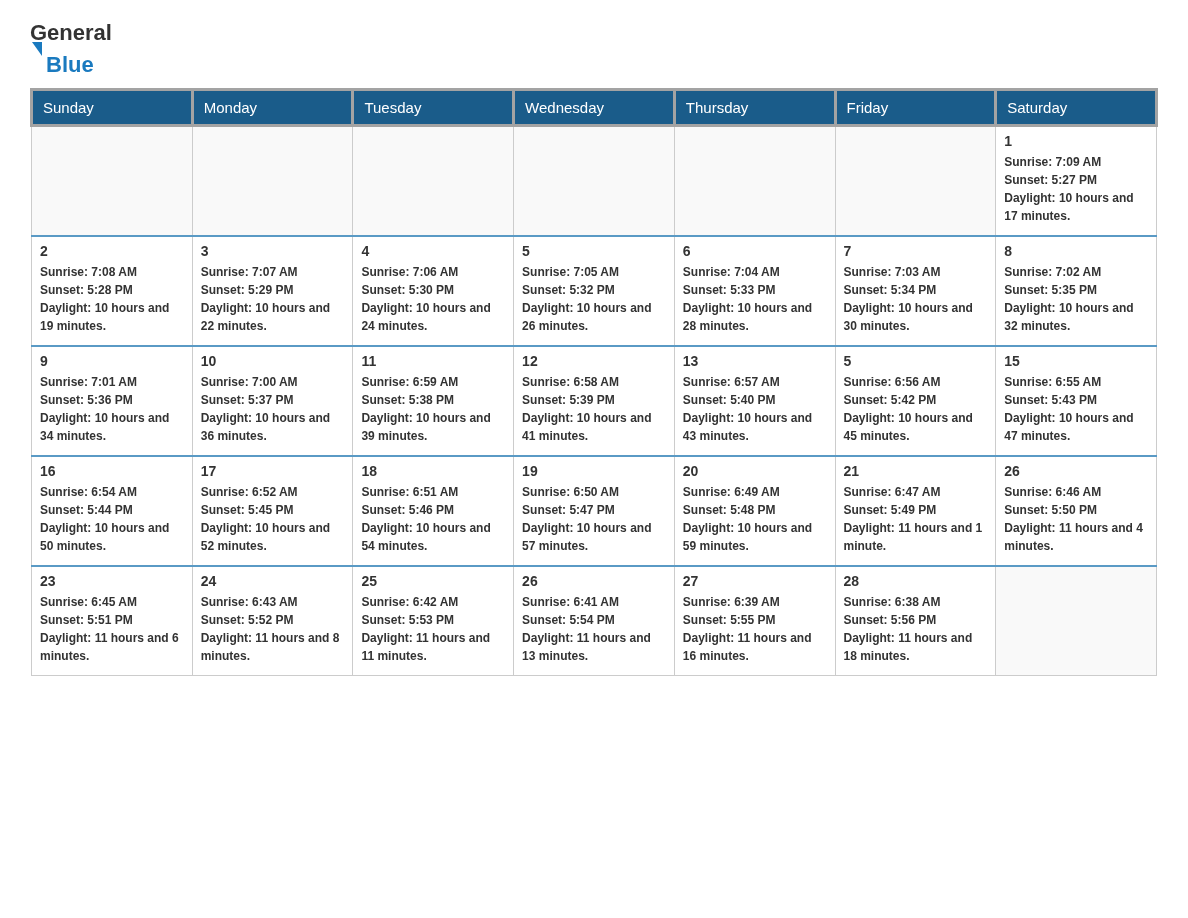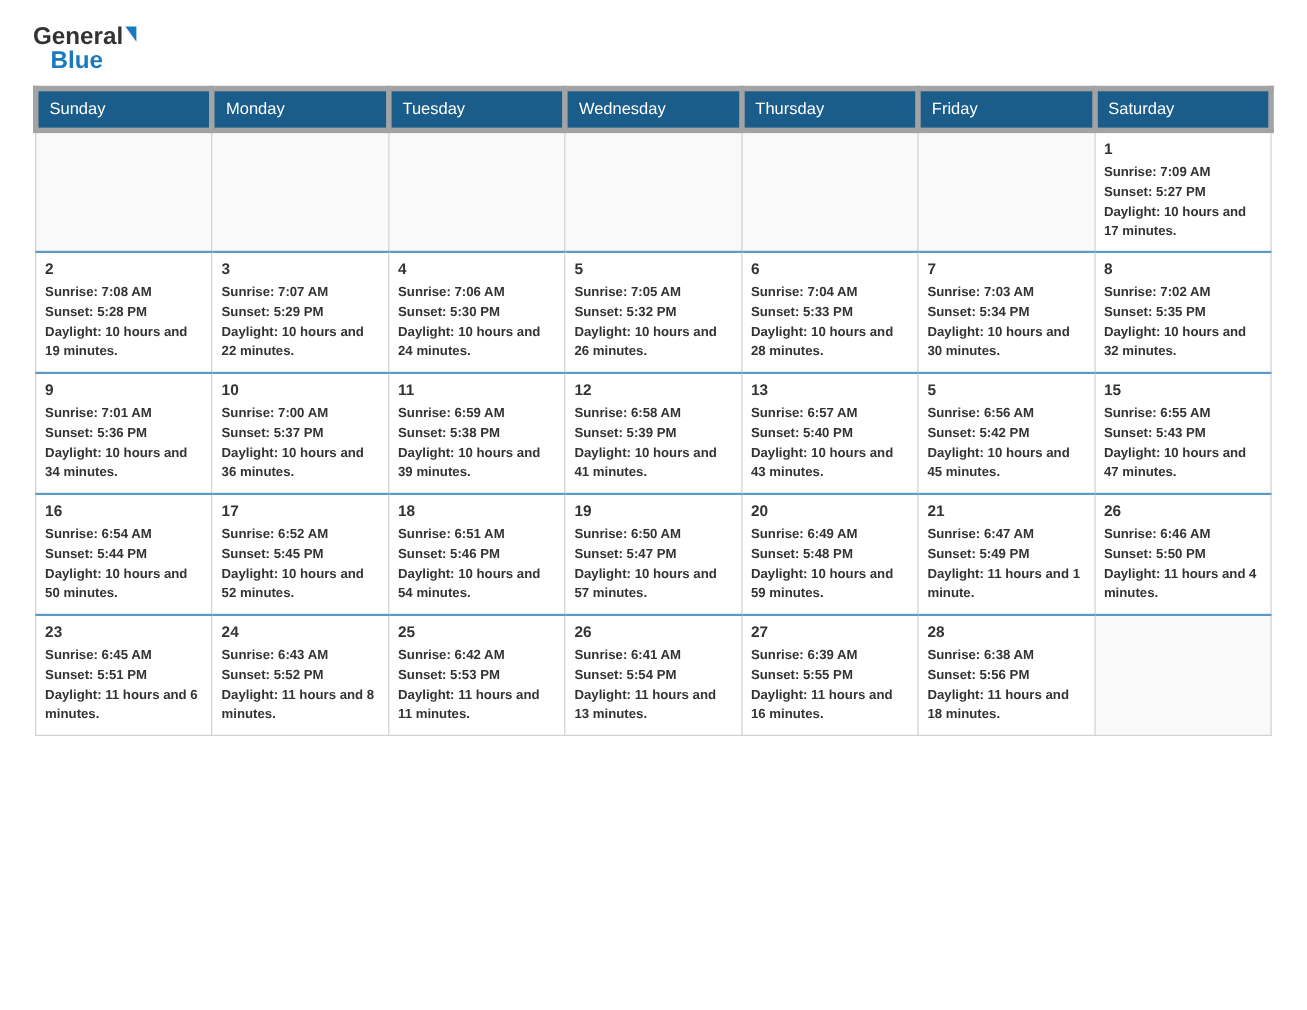--- a/index.html
+++ b/index.html
@@ -18,21 +18,22 @@
     .logo {
       display: flex;
       flex-direction: column;
       align-items: flex-start;
     }
     .logo-general {
       font-size: 22px;
       font-weight: bold;
       color: #333;
       display: flex;
-      align-items: center;
+      align-items: flex-start;
+      flex-direction: column;
     }
     .logo-triangle {
       width: 0;
       height: 0;
       border-left: 10px solid transparent;
       border-right: 0px solid transparent;
       border-top: 14px solid #1a7abf;
       display: inline-block;
       margin-left: 2px;
       margin-top: -4px;
@@ -63,21 +64,21 @@
       border-collapse: collapse;
       margin-top: 10px;
     }
     .calendar th {
       background-color: #1a5c8a;
       color: #fff;
       font-size: 15px;
       font-weight: normal;
       padding: 8px 10px;
       text-align: left;
-      border: 5px solid #a3a3a3;
+      border: 3px solid #a3a3a3;
     }
     .calendar td {
       vertical-align: top;
       padding: 6px 8px;
       border: 1px solid #ccc;
       font-size: 12px;
       color: #333;
       height: 110px;
       width: 14.28%;
     }

